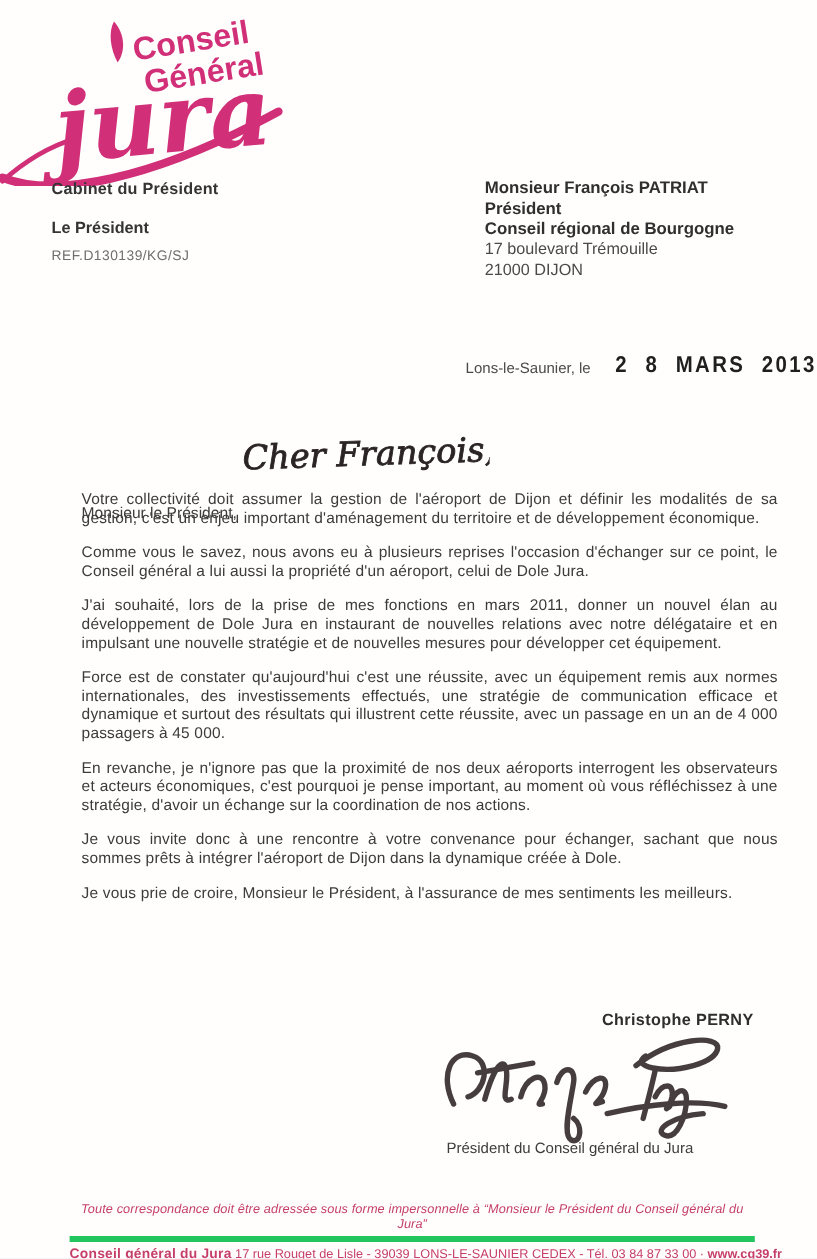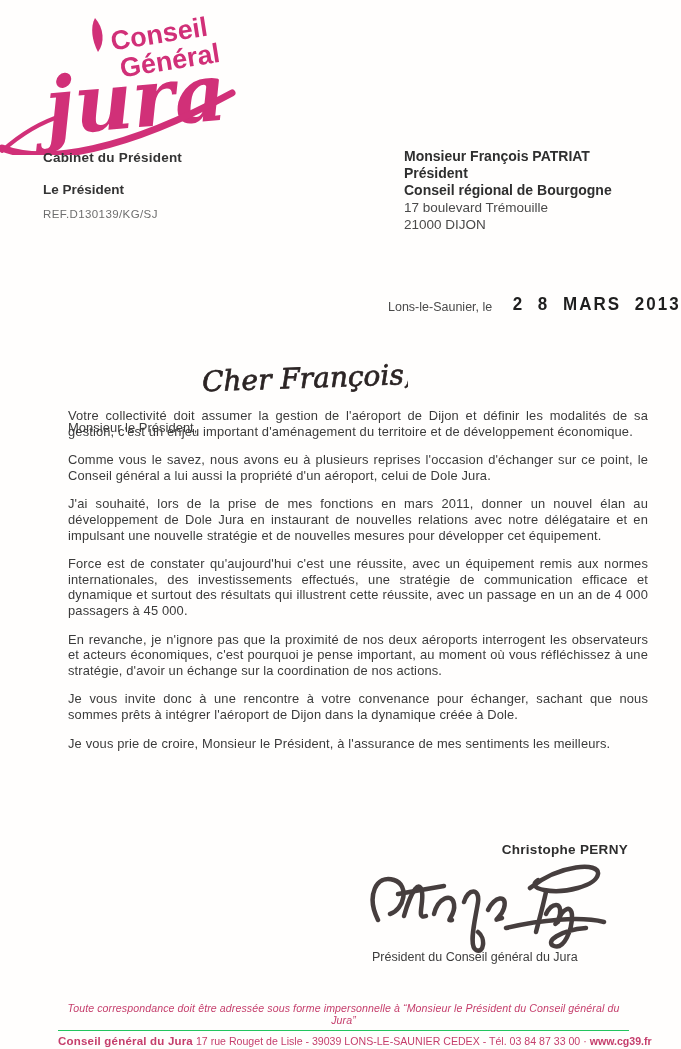--- a/index.html
+++ b/index.html
@@ -39,21 +39,21 @@
   }
 
   .sig-name { position:absolute; left:368px; top:842px; width:260px;
     text-align:right; font-weight:bold; font-size:13.5px; color:#2e2e2e; letter-spacing:.3px; }
   .signature-svg { position:absolute; left:360px; top:858px; }
   .sig-title { position:absolute; left:372px; top:950px; font-size:12.5px; color:#3d3d3d; }
 
   .footer { position:absolute; left:58px; right:52px; top:1002px; color:#c53e6c; }
   .footer .notice {
     font-style:italic; font-size:10.6px; text-align:center; letter-spacing:.1px;
-    padding-bottom:4px; border-bottom:1px solid #22c55e;
+    padding-bottom:4px; border-bottom:5px solid #22c55e;
   }
   .footer .line2 { margin-top:4px; text-align:center; font-size:10.6px; white-space:nowrap; }
   .footer .line2 .org  { font-weight:bold; font-size:11.5px; letter-spacing:.2px; }
   .footer .line2 .site { font-weight:bold; }
   .pen { stroke:#372e2e; fill:none; stroke-linecap:round; stroke-linejoin:round; }
 </style>
 </head>
 <body>
 
 <div class="page">

